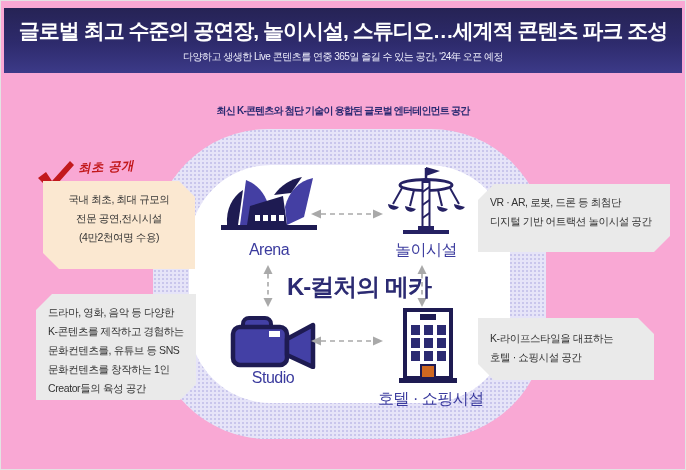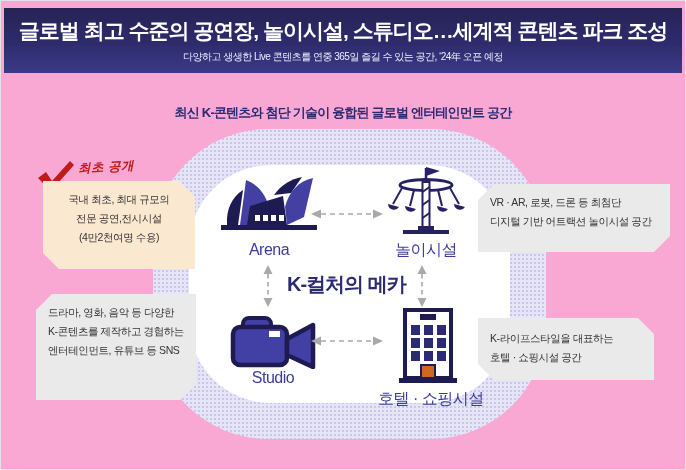--- a/index.html
+++ b/index.html
@@ -21,21 +21,21 @@
     color:#ffffff; white-space:nowrap;
   }
   .banner-subtitle{
     margin-top:5px; font-size:10px; letter-spacing:-0.5px; color:#eeeefc;
     white-space:nowrap;
   }
 
   
   .diagram-title{
     position:absolute; left:0; right:0; top:103px; text-align:center;
-    font-size:13px; font-weight:600; letter-spacing:-0.8px; color:#2b2a72;
+    font-size:10px; font-weight:600; letter-spacing:-0.8px; color:#2b2a72;
     white-space:nowrap;
   }
 
   
   .ring{
     position:absolute; left:152px; top:128px; width:393px; height:310px;
     border-radius:115px;
     background-color:#e6e4f8;
     background-image:radial-gradient(#c9c6ec 1px, transparent 1.3px);
     background-size:4px 4px;
@@ -68,21 +68,21 @@
   .node-label{
     font-size:16px; letter-spacing:-0.5px; color:#3b3b9e; white-space:nowrap;
   }
   .node-icon{ display:block; margin:0 auto; }
 
   
   .arrow{ position:absolute; }
 
   
   .center-label{
-    position:absolute; left:286px; top:270px; font-size:20px; font-weight:600;
+    position:absolute; left:286px; top:270px; font-size:24px; font-weight:600;
     letter-spacing:-1px; color:#2b2a72; white-space:nowrap;
   }
 </style>
 </head>
 <body>
 
 <div class="canvas">
 
   <header class="banner">
     <div class="banner-title">글로벌 최고 수준의 공연장, 놀이시설, 스튜디오…세계적 콘텐츠 파크 조성</div>
@@ -102,21 +102,23 @@
 
   <div class="box box-peach cut-tr" style="left:42px; top:180px; width:152px; height:88px;">
     <div>국내 최초, 최대 규모의</div>
     <div>전문 공연,전시시설</div>
     <div>(4만2천여명 수용)</div>
   </div>
 
   <div class="box box-gray cut-tl" style="left:35px; top:293px; width:160px; height:106px;">
     <div>드라마, 영화, 음악 등 다양한</div>
     <div>K-콘텐츠를 제작하고 경험하는</div>
-    <div>엔터테인먼트, 유튜브 등 SNS</div>
+    <div>문화컨텐츠를, 유튜브 등 SNS</div>
+    <div>문화컨텐츠를 창작하는 1인</div>
+    <div>Creator들의 육성 공간</div>
   </div>
 
   <div class="box box-gray cut-tl" style="left:477px; top:183px; width:192px; height:68px; line-height:1.78;">
     <div>VR · AR, 로봇, 드론 등 최첨단</div>
     <div>디지털 기반 어트랙션 놀이시설 공간</div>
   </div>
 
   <div class="box box-gray cut-tr" style="left:477px; top:317px; width:176px; height:62px; padding-top:11px;">
     <div>K-라이프스타일을 대표하는</div>
     <div>호텔 · 쇼핑시설 공간</div>

